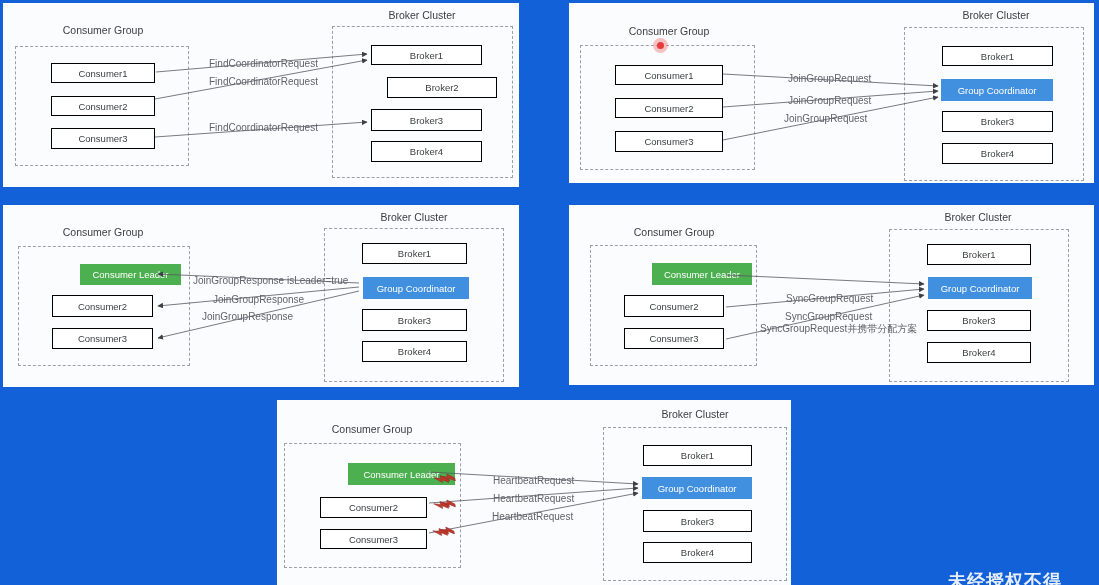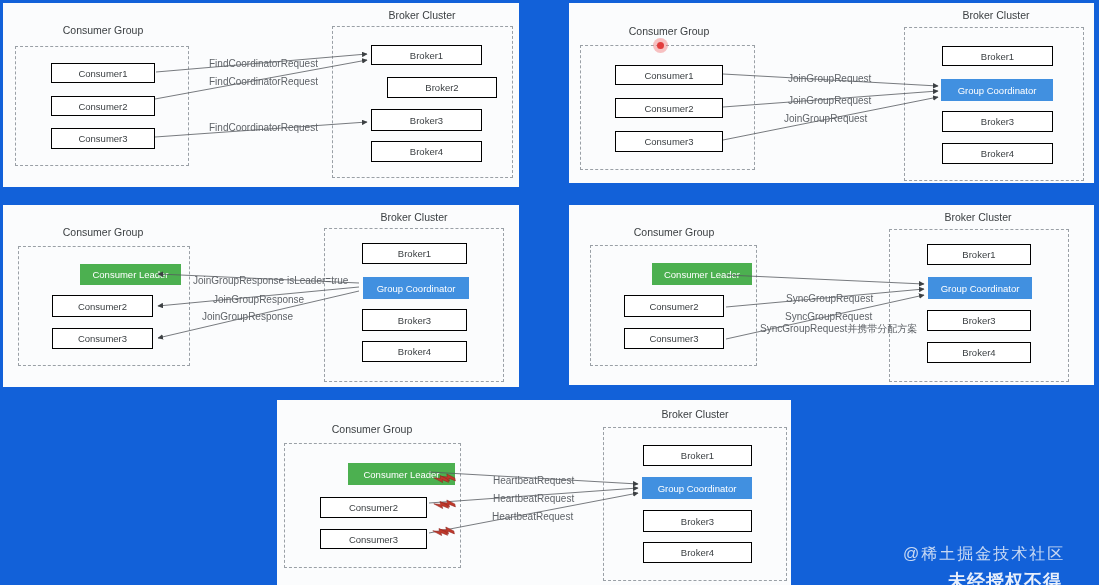--- a/index.html
+++ b/index.html
@@ -206,16 +206,15 @@
       <g transform="translate(169,128) rotate(78)">
         <path d="M4.5,-7 L-1,0 L2,0 L0,6.5 L6.5,-1.2 L3.5,-1.2 L7.5,-7 Z" fill="#C0392B" stroke="#8E241D" stroke-width="0.5"></path>
         <path transform="translate(0,7)" d="M4.5,-7 L-1,0 L2,0 L0,6.5 L6.5,-1.2 L3.5,-1.2 L7.5,-7 Z" fill="#C0392B" stroke="#8E241D" stroke-width="0.5"></path>
       </g>
     </svg>
     <div class="alabel" style="left:216px;top:76px;">HeartbeatRequest</div>
     <div class="alabel" style="left:216px;top:94px;">HeartbeatRequest</div>
     <div class="alabel" style="left:215px;top:112px;">HeartbeatRequest</div>
   </section>
 
-  <div class="wm1">@稀土掘金技术社区</div>
   <div class="wm2">未经授权不得</div>
 
 </div>
 
 </body></html>

